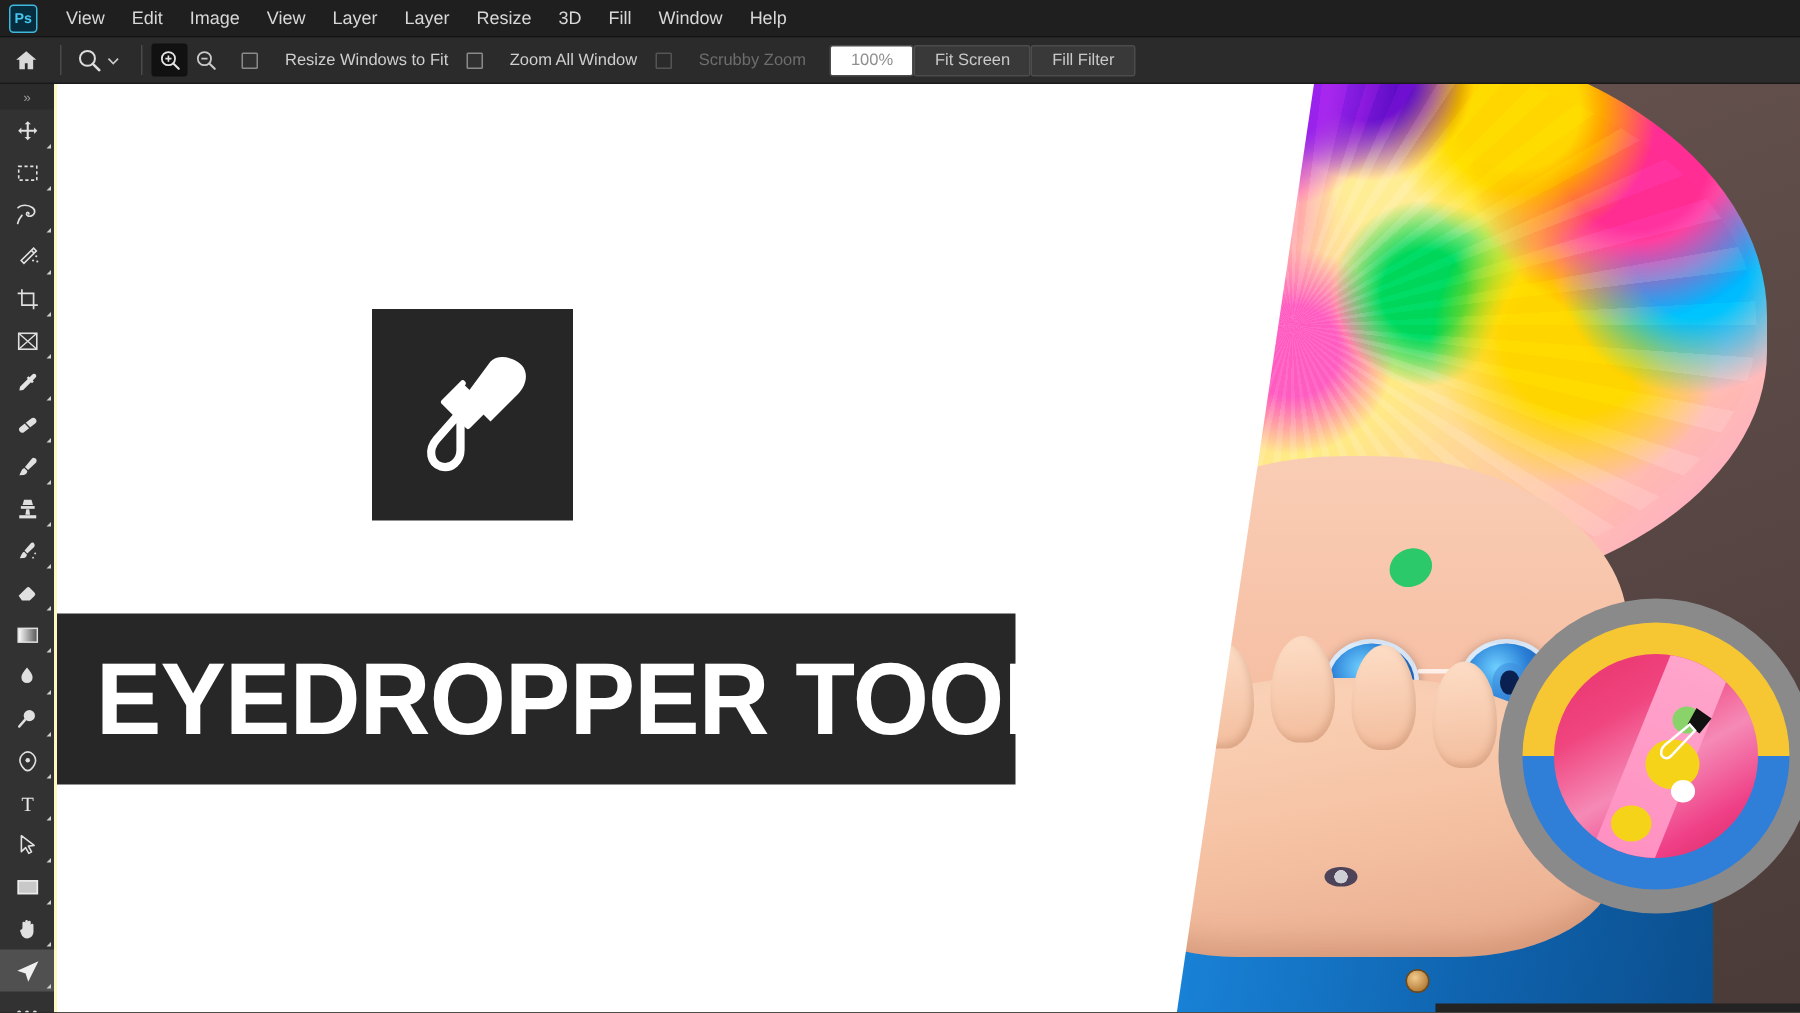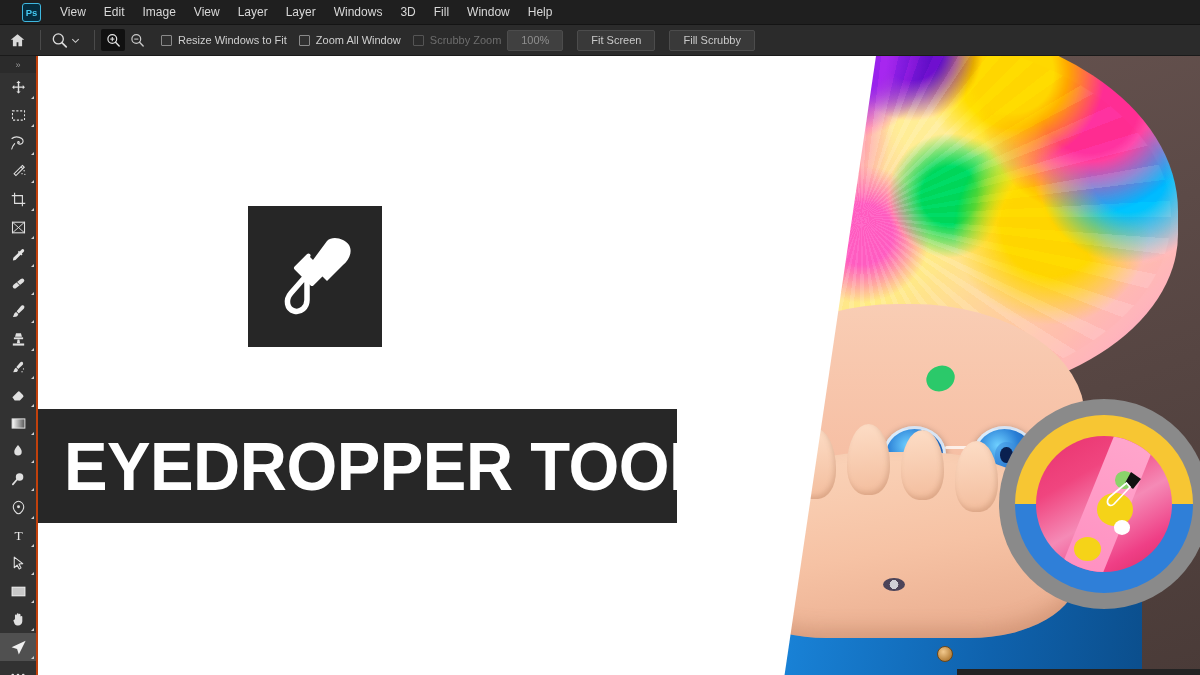--- a/index.html
+++ b/index.html
@@ -10,21 +10,20 @@
     font-family: "Liberation Sans", sans-serif;
   }
   #app { position: relative; width: 1200px; height: 675px; overflow: hidden; background: #1e1e1e; }
 
   
   #menubar {
     position: absolute; left: 0; top: 0; width: 1200px; height: 25px;
     background: #1f1f1f;
     display: flex; align-items: center;
     border-bottom: 1px solid #141414;
-    padding-left: 16px;
   }
   #ps-logo {
     width: 19px; height: 19px; margin-left: 6px; margin-right: 10px;
     border: 1px solid #3fb8e0; border-radius: 3px;
     background: #062c3d; color: #44c8f0;
     font-size: 9.5px; font-weight: bold;
     display: flex; align-items: center; justify-content: center;
     font-family: "Liberation Sans", sans-serif;
   }
   .menu-item {
@@ -44,39 +43,39 @@
   }
   .ob-sep { width: 1px; height: 20px; background: #4a4a4a; margin: 0 6px; }
   .ob-tool { display: flex; align-items: center; height: 22px; padding: 0 3px; }
   .ob-iconbtn {
     width: 24px; height: 22px; display: flex; align-items: center; justify-content: center;
     border-radius: 2px;
   }
   .ob-iconbtn.active { background: #111; }
   .chev { margin: 0 4px 0 1px; }
   .ob-check {
-    display: flex; align-items: center; gap: 6px;
+    display: flex; align-items: center; gap: 18px;
     color: #cfcfcf; font-size: 11px; margin-left: 12px; white-space: nowrap;
   }
   .ob-check.disabled { color: #6d6d6d; }
   .cb {
     width: 11px; height: 11px; border: 1px solid #8a8a8a; background: #303030; border-radius: 1px;
   }
   .ob-check.disabled .cb { border-color: #555; background: #2b2b2b; }
   .ob-field {
-    height: 21px; min-width: 56px; background: #404040; border: 1px solid #4c4c4c;
+    height: 21px; min-width: 56px; background: #ffffff; border: 1px solid #4c4c4c;
     border-radius: 2px; color: #8f8f8f; font-size: 11px;
     display: flex; align-items: center; justify-content: center;
-    margin-left: 6px; padding: 0 8px; white-space: nowrap;
+    margin-left: 16px; padding: 0 8px; white-space: nowrap;
   }
   .ob-btn {
     height: 21px; background: #393939; border: 1px solid #4c4c4c;
     border-radius: 2px; color: #c9c9c9; font-size: 11px;
     display: flex; align-items: center; justify-content: center;
-    margin-left: 14px; padding: 0 13px; white-space: nowrap;
+    padding: 0 13px; white-space: nowrap;
   }
 
   
   #toolbar {
     position: absolute; left: 0; top: 56px; width: 36px; height: 619px;
     background: #323232;
   }
   #tb-collapse {
     height: 17px; display: flex; align-items: center; justify-content: center;
     color: #9a9a9a; font-size: 9px; background: #2b2b2b;
@@ -89,21 +88,21 @@
   .tool .corner {
     position: absolute; right: 2px; bottom: 2px;
     width: 0; height: 0;
     border-left: 3px solid transparent; border-bottom: 3px solid #cfcfcf;
   }
   .tool svg { display: block; }
 
   
   #canvas {
     position: absolute; left: 36px; top: 56px; width: 1164px; height: 619px;
-    background: #c2410c; overflow: hidden;
+    background: #fef9c3; overflow: hidden;
   }
   #paper {
     position: absolute; left: 2px; top: 0; width: 1162px; height: 619px;
     background: #ffffff;
   }
 
   
   #photo-pane {
     position: absolute; right: 0; top: 0; width: 720px; height: 619px;
     overflow: hidden;
@@ -292,21 +291,21 @@
 <div id="app">
 
   <div id="menubar">
     <div id="ps-logo">Ps</div>
     <div class="menu-item">View</div>
     <div class="menu-item">Edit</div>
     <div class="menu-item">Image</div>
     <div class="menu-item">View</div>
     <div class="menu-item">Layer</div>
     <div class="menu-item">Layer</div>
-    <div class="menu-item">Windows</div>
+    <div class="menu-item">Resize</div>
     <div class="menu-item">3D</div>
     <div class="menu-item">Fill</div>
     <div class="menu-item">Window</div>
     <div class="menu-item">Help</div>
   </div>
 
   <div id="optionsbar">
     <div id="home-btn">
       <svg width="17" height="17" viewBox="0 0 24 24">
         <path d="M12 3L2.5 11h3v9h5.2v-5.6h2.6V20h5.2v-9h3z" fill="#d9d9d9"></path>
@@ -349,21 +348,21 @@
       <span class="cb"></span>
       <span>Zoom All Window</span>
     </label>
     <label class="ob-check disabled">
       <span class="cb"></span>
       <span>Scrubby Zoom</span>
     </label>
 
     <div class="ob-field">100%</div>
     <div class="ob-btn">Fit Screen</div>
-    <div class="ob-btn">Fill Scrubby</div>
+    <div class="ob-btn">Fill Filter</div>
   </div>
 
   <div id="toolbar">
     <div id="tb-collapse">»</div>
 
     <div class="tool">
       <svg width="17" height="17" viewBox="0 0 24 24">
         <path d="M12 2.5l3 3h-2v5h5v-2l3 3-3 3v-2h-5v5h2l-3 3-3-3h2v-5H6v2l-3-3 3-3v2h5v-5H9z" fill="#e0e0e0"></path>
       </svg>
         <span class="corner"></span>

